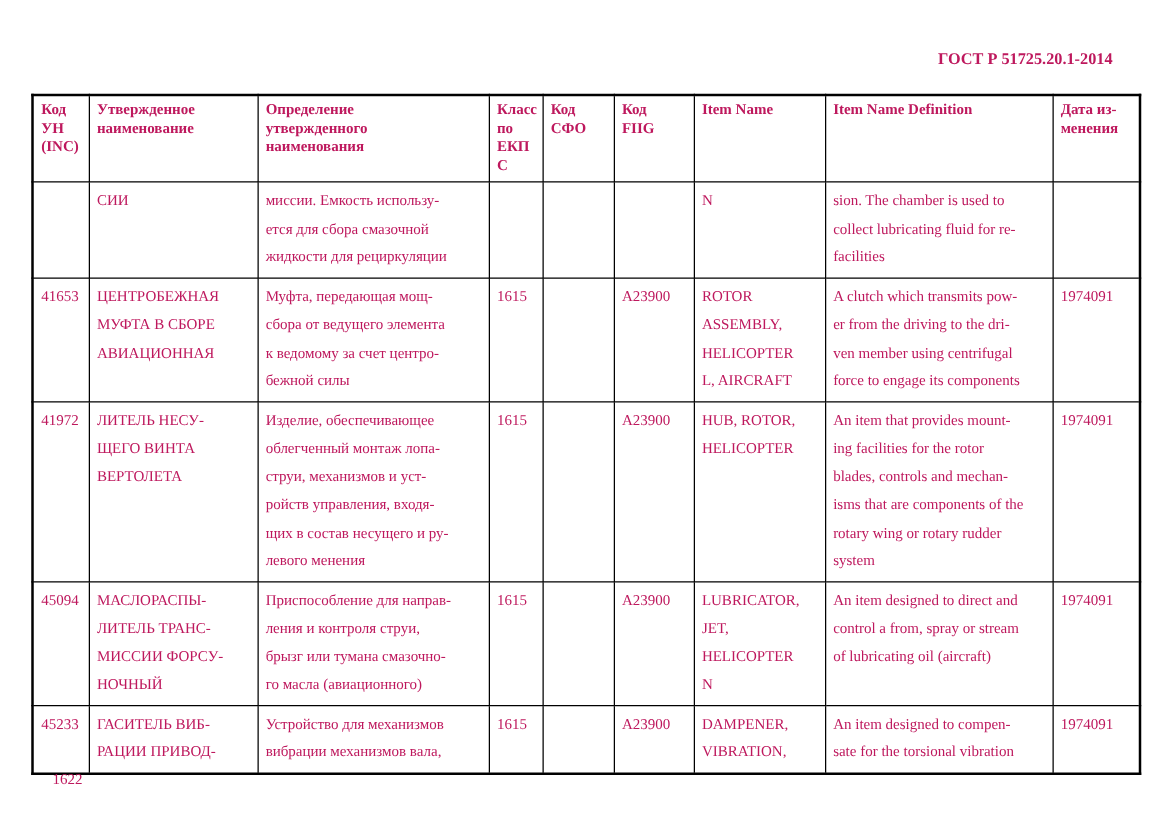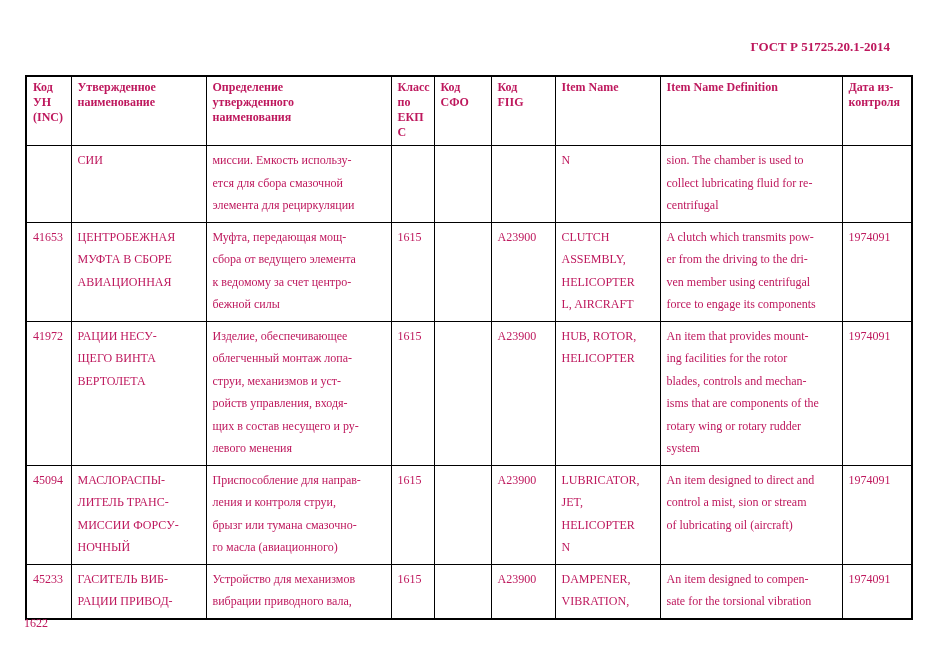--- a/index.html
+++ b/index.html
@@ -50,21 +50,21 @@
     line-height: 15px;
     text-align: left;
   }
   table.doc-table td {
     font-size: 12px;
     line-height: 22.5px;
   }
   .page-number {
     position: absolute;
     top: 616px;
-    left: 24px;
+    left: 42px;
     font-size: 12px;
     font-family: "Liberation Serif", serif;
   }
   .line { white-space: normal; }
 </style>
 </head>
 <body>
 
 <div id="page">
 
@@ -114,45 +114,45 @@
               <div class="line">FIIG</div>
             </th>
             <th>
               <div class="line">Item Name</div>
             </th>
             <th>
               <div class="line">Item Name Definition</div>
             </th>
             <th>
               <div class="line">Дата из-</div>
-              <div class="line">контроля</div>
+              <div class="line">менения</div>
             </th>
           </tr>
         </thead>
       <tbody>
           <tr>
             <td></td>
             <td>
               <div class="line">СИИ</div>
             </td>
             <td>
               <div class="line">миссии. Емкость использу-</div>
               <div class="line">ется для сбора смазочной</div>
-              <div class="line">элемента для рециркуляции</div>
+              <div class="line">жидкости для рециркуляции</div>
             </td>
             <td></td>
             <td></td>
             <td></td>
             <td>
               <div class="line">N</div>
             </td>
             <td>
               <div class="line">sion. The chamber is used to</div>
               <div class="line">collect lubricating fluid for re-</div>
-              <div class="line">centrifugal</div>
+              <div class="line">facilities</div>
             </td>
             <td></td>
           </tr>
           <tr>
             <td>
               <div class="line">41653</div>
             </td>
             <td>
               <div class="line">ЦЕНТРОБЕЖНАЯ</div>
               <div class="line">МУФТА В СБОРЕ</div>
@@ -165,41 +165,41 @@
               <div class="line">бежной силы</div>
             </td>
             <td>
               <div class="line">1615</div>
             </td>
             <td></td>
             <td>
               <div class="line">A23900</div>
             </td>
             <td>
-              <div class="line">CLUTCH</div>
+              <div class="line">ROTOR</div>
               <div class="line">ASSEMBLY,</div>
               <div class="line">HELICOPTER</div>
               <div class="line">L, AIRCRAFT</div>
             </td>
             <td>
               <div class="line">A clutch which transmits pow-</div>
               <div class="line">er from the driving to the dri-</div>
               <div class="line">ven member using centrifugal</div>
               <div class="line">force to engage its components</div>
             </td>
             <td>
               <div class="line">1974091</div>
             </td>
           </tr>
           <tr>
             <td>
               <div class="line">41972</div>
             </td>
             <td>
-              <div class="line">РАЦИИ НЕСУ-</div>
+              <div class="line">ЛИТЕЛЬ НЕСУ-</div>
               <div class="line">ЩЕГО ВИНТА</div>
               <div class="line">ВЕРТОЛЕТА</div>
             </td>
             <td>
               <div class="line">Изделие, обеспечивающее</div>
               <div class="line">облегченный монтаж лопа-</div>
               <div class="line">струи, механизмов и уст-</div>
               <div class="line">ройств управления, входя-</div>
               <div class="line">щих в состав несущего и ру-</div>
               <div class="line">левого менения</div>
@@ -251,38 +251,38 @@
               <div class="line">A23900</div>
             </td>
             <td>
               <div class="line">LUBRICATOR,</div>
               <div class="line">JET,</div>
               <div class="line">HELICOPTER</div>
               <div class="line">N</div>
             </td>
             <td>
               <div class="line">An item designed to direct and</div>
-              <div class="line">control a mist, sion or stream</div>
+              <div class="line">control a from, spray or stream</div>
               <div class="line">of lubricating oil (aircraft)</div>
             </td>
             <td>
               <div class="line">1974091</div>
             </td>
           </tr>
           <tr>
             <td>
               <div class="line">45233</div>
             </td>
             <td>
               <div class="line">ГАСИТЕЛЬ ВИБ-</div>
               <div class="line">РАЦИИ ПРИВОД-</div>
             </td>
             <td>
               <div class="line">Устройство для механизмов</div>
-              <div class="line">вибрации приводного вала,</div>
+              <div class="line">вибрации механизмов вала,</div>
             </td>
             <td>
               <div class="line">1615</div>
             </td>
             <td></td>
             <td>
               <div class="line">A23900</div>
             </td>
             <td>
               <div class="line">DAMPENER,</div>

